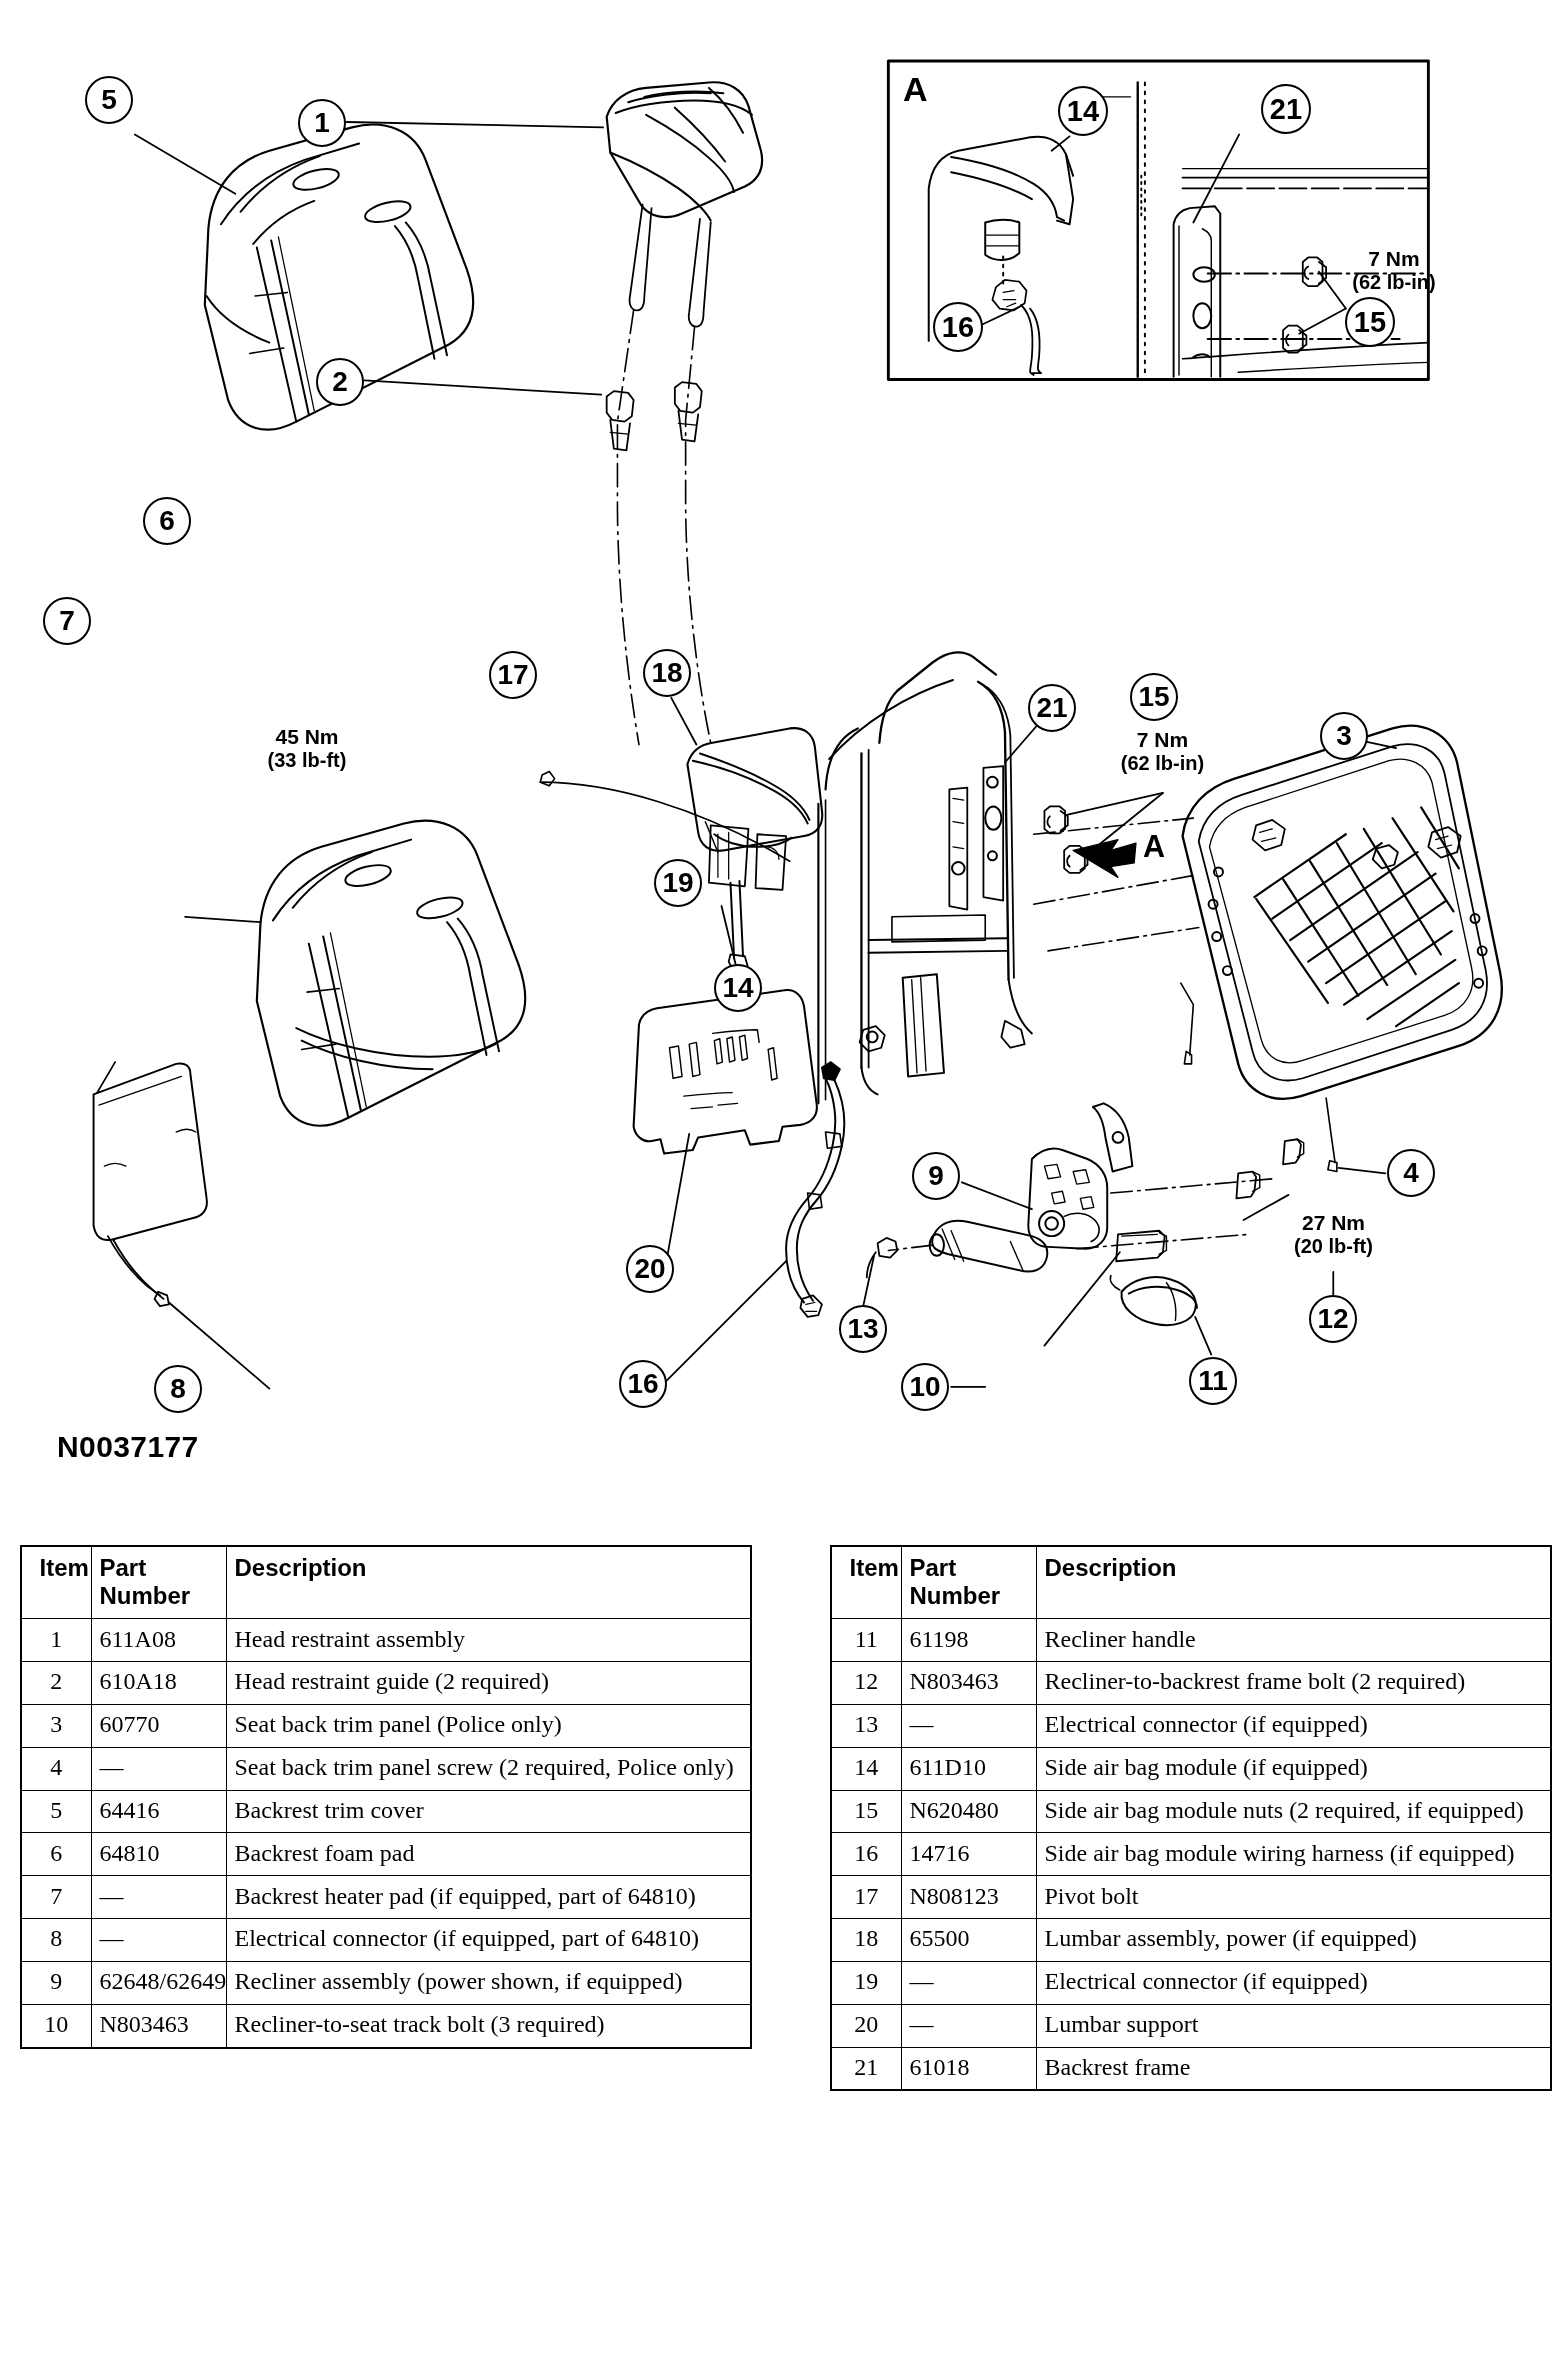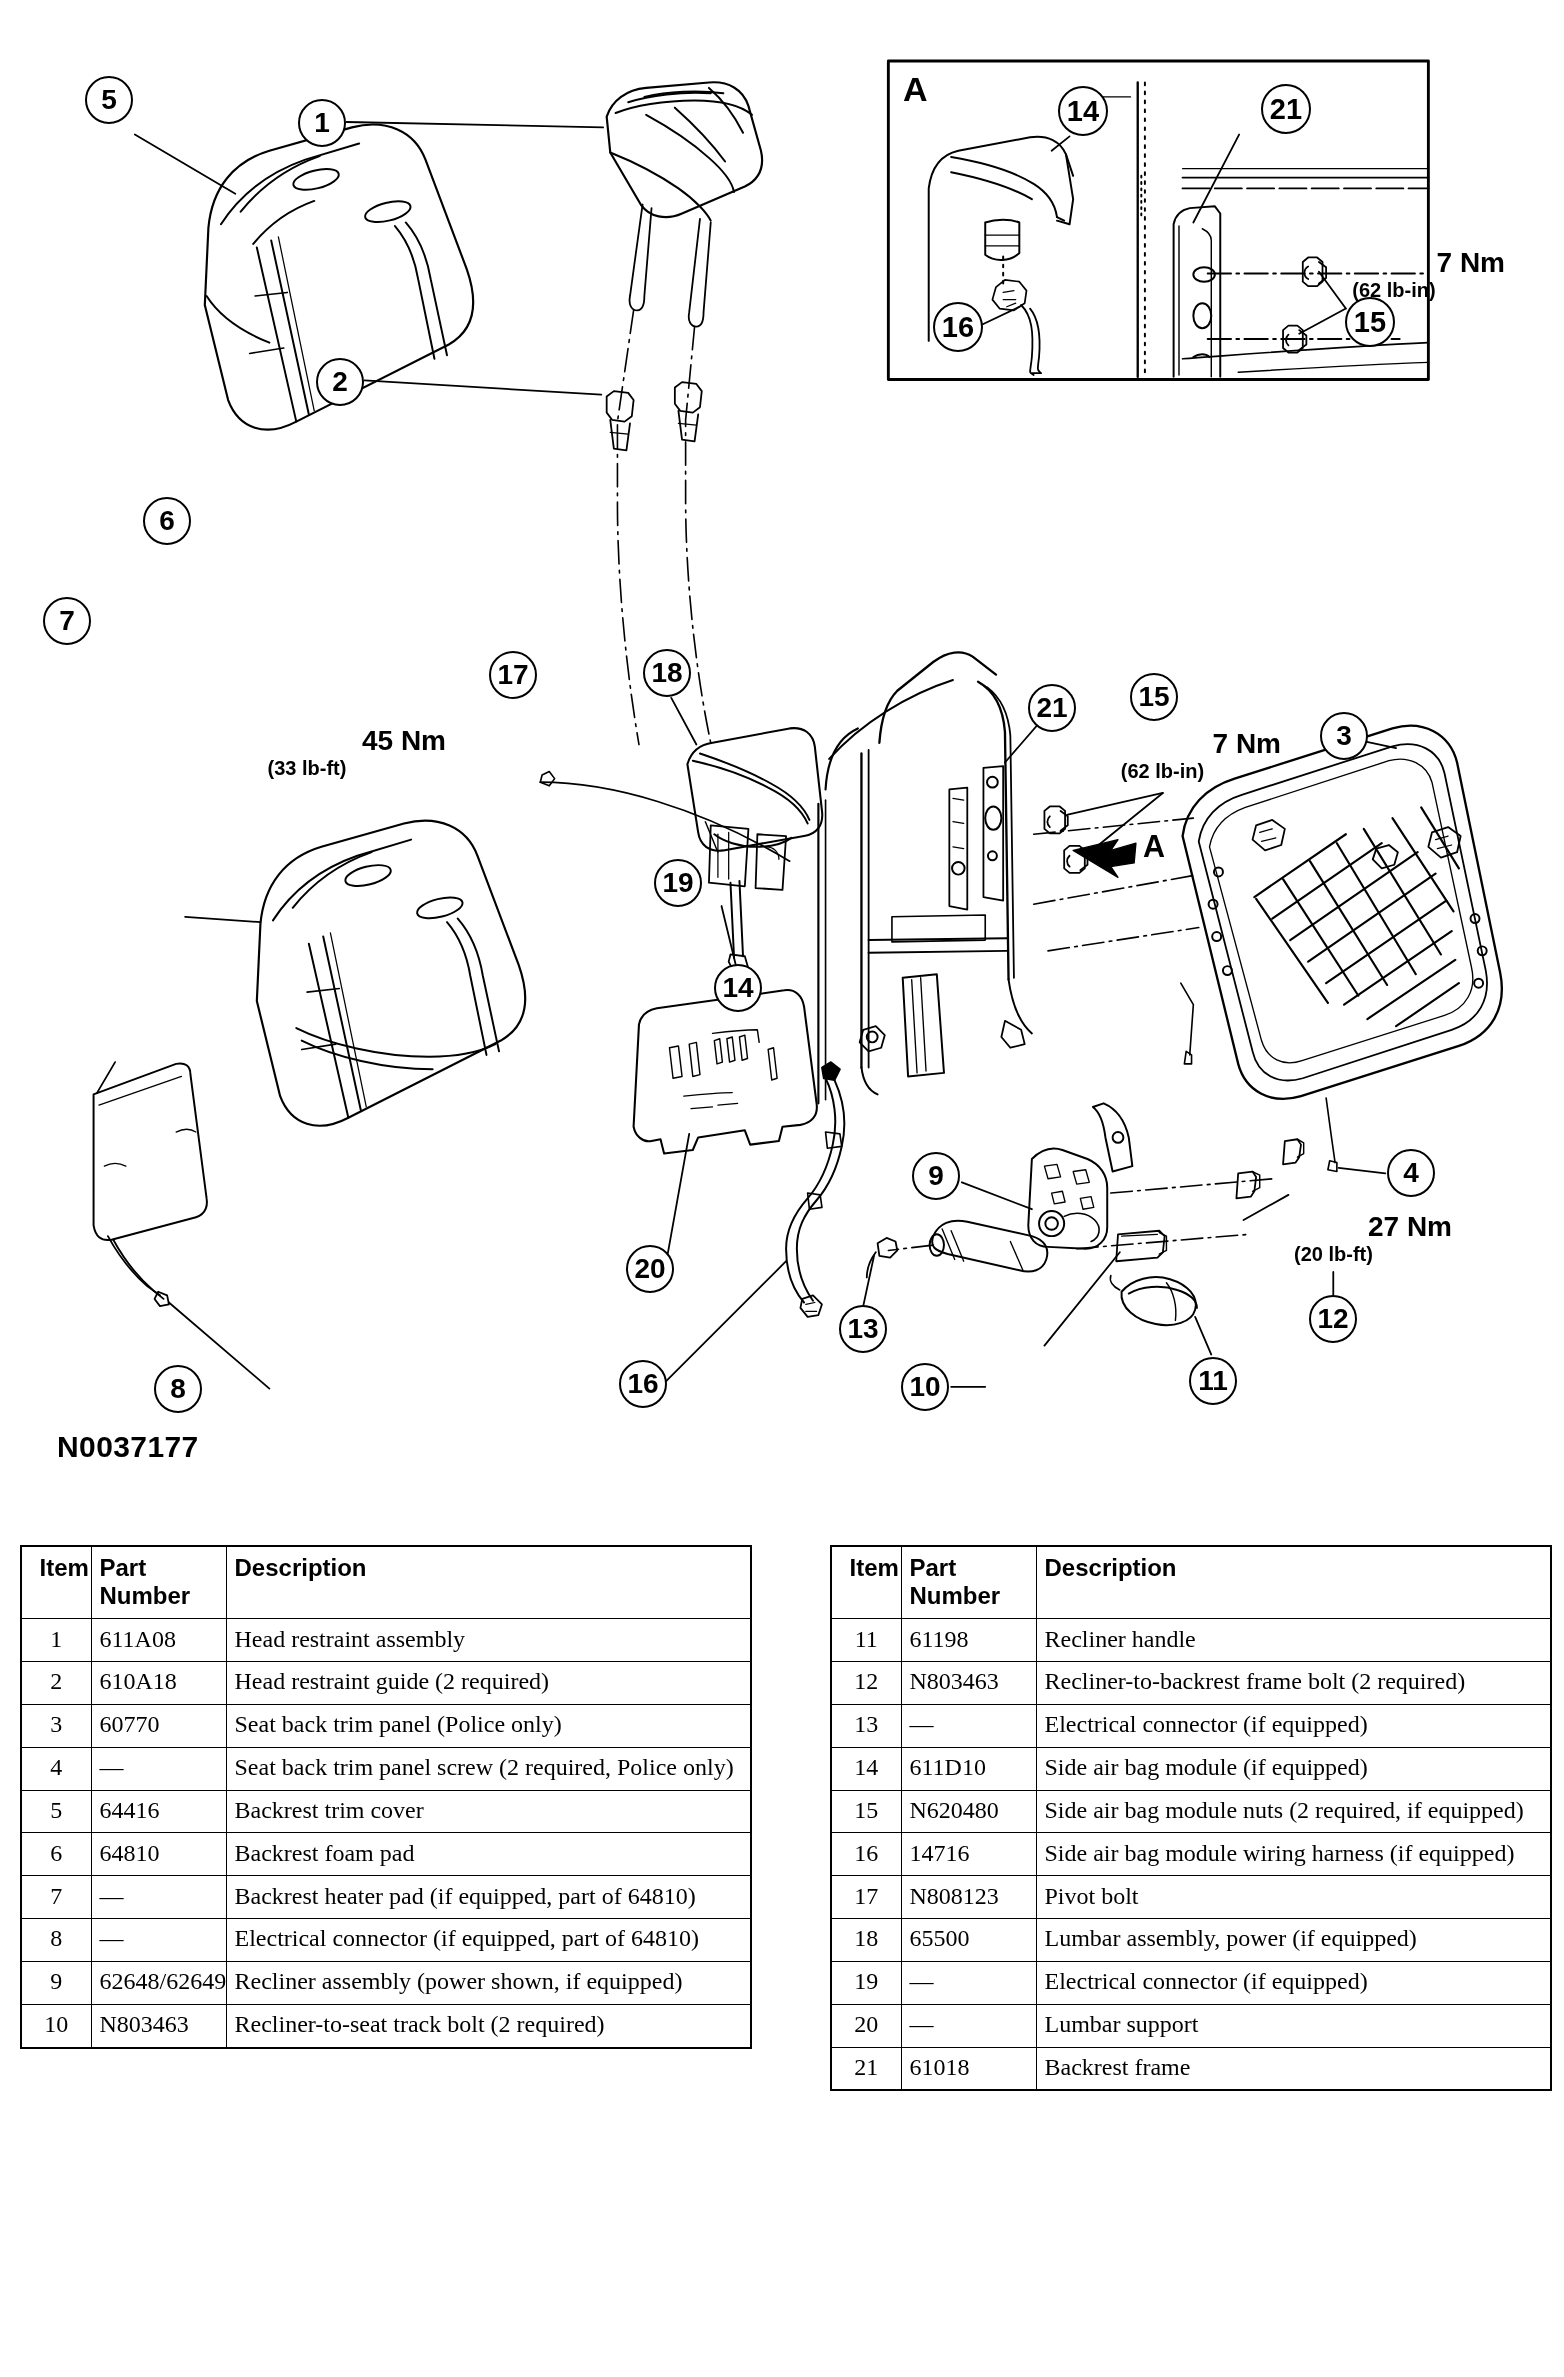--- a/index.html
+++ b/index.html
@@ -17,21 +17,21 @@
     font-family:"Liberation Sans", sans-serif;font-weight:bold;
     line-height:1;box-sizing:border-box;
   }
   .balloon.sz-main{width:48px;height:48px;font-size:28px;}
   .balloon.sz-ins{width:50px;height:50px;font-size:29px;}
   .torque{
     position:absolute;text-align:center;font-weight:bold;
     font-family:"Liberation Sans", sans-serif;line-height:1.14;
     white-space:nowrap;
   }
-  .torque .nm{font-size:28px;display:block;text-align:right;}
+  .torque .nm{font-size:21px;display:block;}
   .torque .lb{font-size:20px;display:block;}
   .sect-letter{
     position:absolute;font-weight:bold;font-size:34px;
     font-family:"Liberation Sans", sans-serif;
   }
   #drawing-no{
     position:absolute;left:57px;top:1430px;
     font-family:"Liberation Sans", sans-serif;
     font-size:30px;font-weight:bold;letter-spacing:0.4px;
   }
@@ -553,21 +553,21 @@
         <td>Electrical connector (if equipped, part of 64810)</td>
       </tr>
       <tr>
         <td class="c-item">9</td>
         <td>62648/62649</td>
         <td>Recliner assembly (power shown, if equipped)</td>
       </tr>
       <tr>
         <td class="c-item">10</td>
         <td>N803463</td>
-        <td>Recliner-to-seat track bolt (2 required)</td>
+        <td>Recliner-to-seat track bolt (3 required)</td>
       </tr>
     </tbody>
 </table>
 
 <table class="tbl" id="table-right">
   <colgroup>
       <col class="col-item">
       <col class="col-part">
       <col>
     </colgroup>

